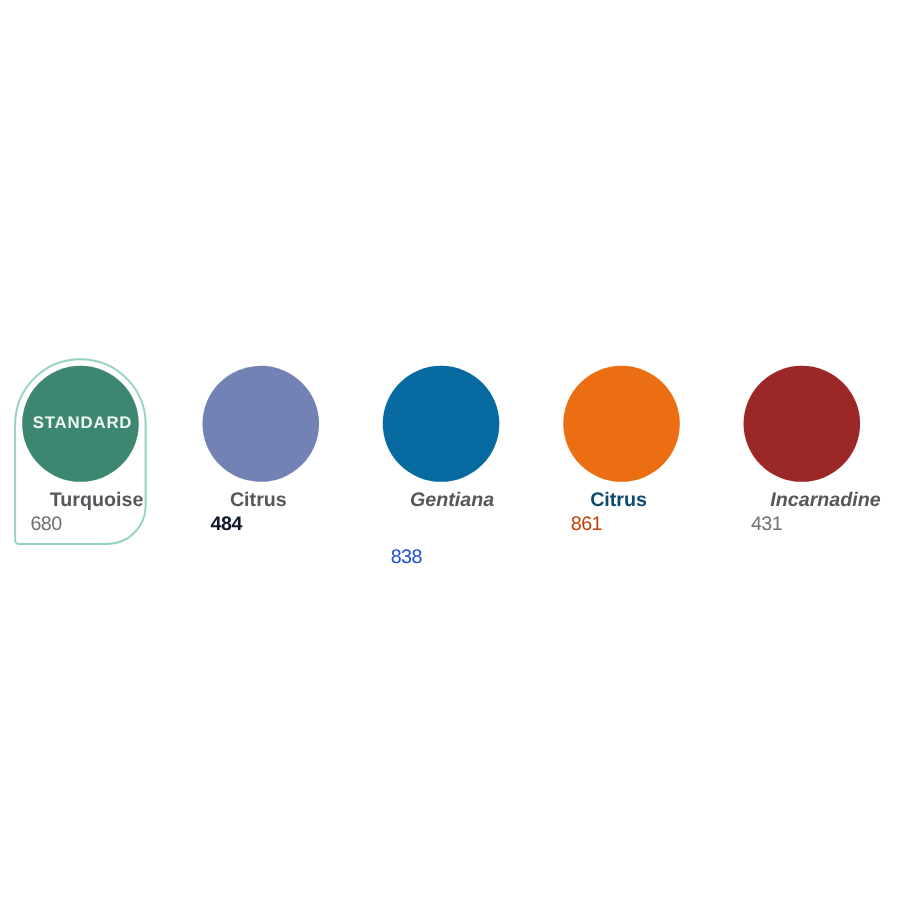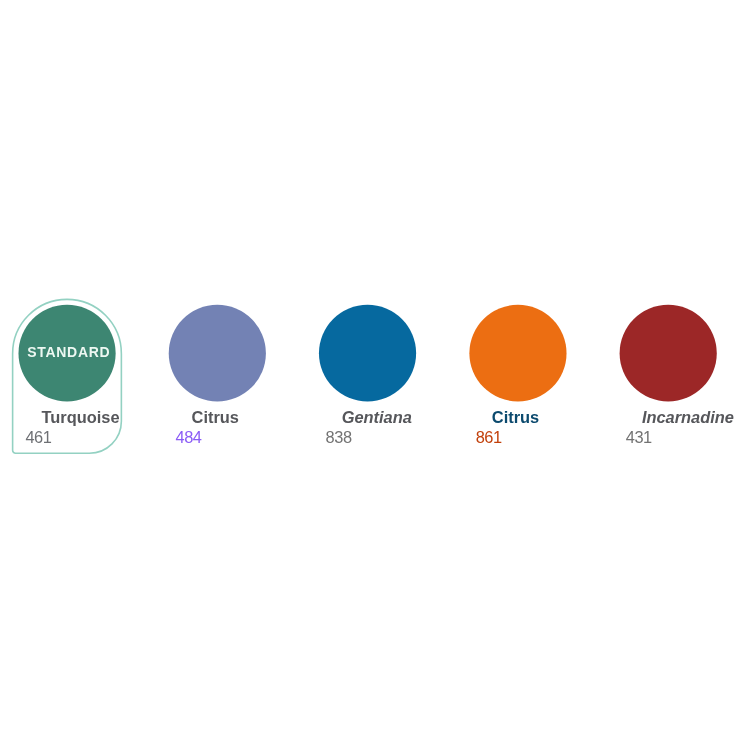--- a/index.html
+++ b/index.html
@@ -106,33 +106,33 @@
   </svg>
 
   <div id="swatch-list">
 
     <div class="swatch" style="left:18.5px">
       <div class="swatch-hit"></div>
       <div class="standard-badge" style="color: rgb(237, 248, 242);">
           <span>STANDARD</span>
         </div>
       <div class="swatch-name" style="color: rgb(86, 87, 91);">Turquoise</div>
-      <div class="swatch-code" style="color: rgb(110, 112, 116);">461</div>
+      <div class="swatch-code" style="color: rgb(110, 112, 116);">680</div>
     </div>
 
     <div class="swatch" style="left:168.6px">
       <div class="swatch-hit"></div>
       <div class="swatch-name" style="color: rgb(86, 87, 91);">Citrus</div>
-      <div class="swatch-code" style="color: #8b5cf6;">484</div>
+      <div class="swatch-code" style="color: #0f172a; font-weight: bold;">484</div>
     </div>
 
     <div class="swatch" style="left:318.7px">
       <div class="swatch-hit"></div>
       <div class="swatch-name" style="color: rgb(86, 87, 91); font-style: italic;">Gentiana</div>
-      <div class="swatch-code" style="color: #737373;">838</div>
+      <div class="swatch-code" style="color: #1d4ed8; margin-top: 27px;">838</div>
     </div>
 
     <div class="swatch" style="left:468.8px">
       <div class="swatch-hit"></div>
       <div class="swatch-name" style="color: #0c4a6e;">Citrus</div>
       <div class="swatch-code" style="color: #c2410c;">861</div>
     </div>
 
     <div class="swatch" style="left:618.9px">
       <div class="swatch-hit"></div>

